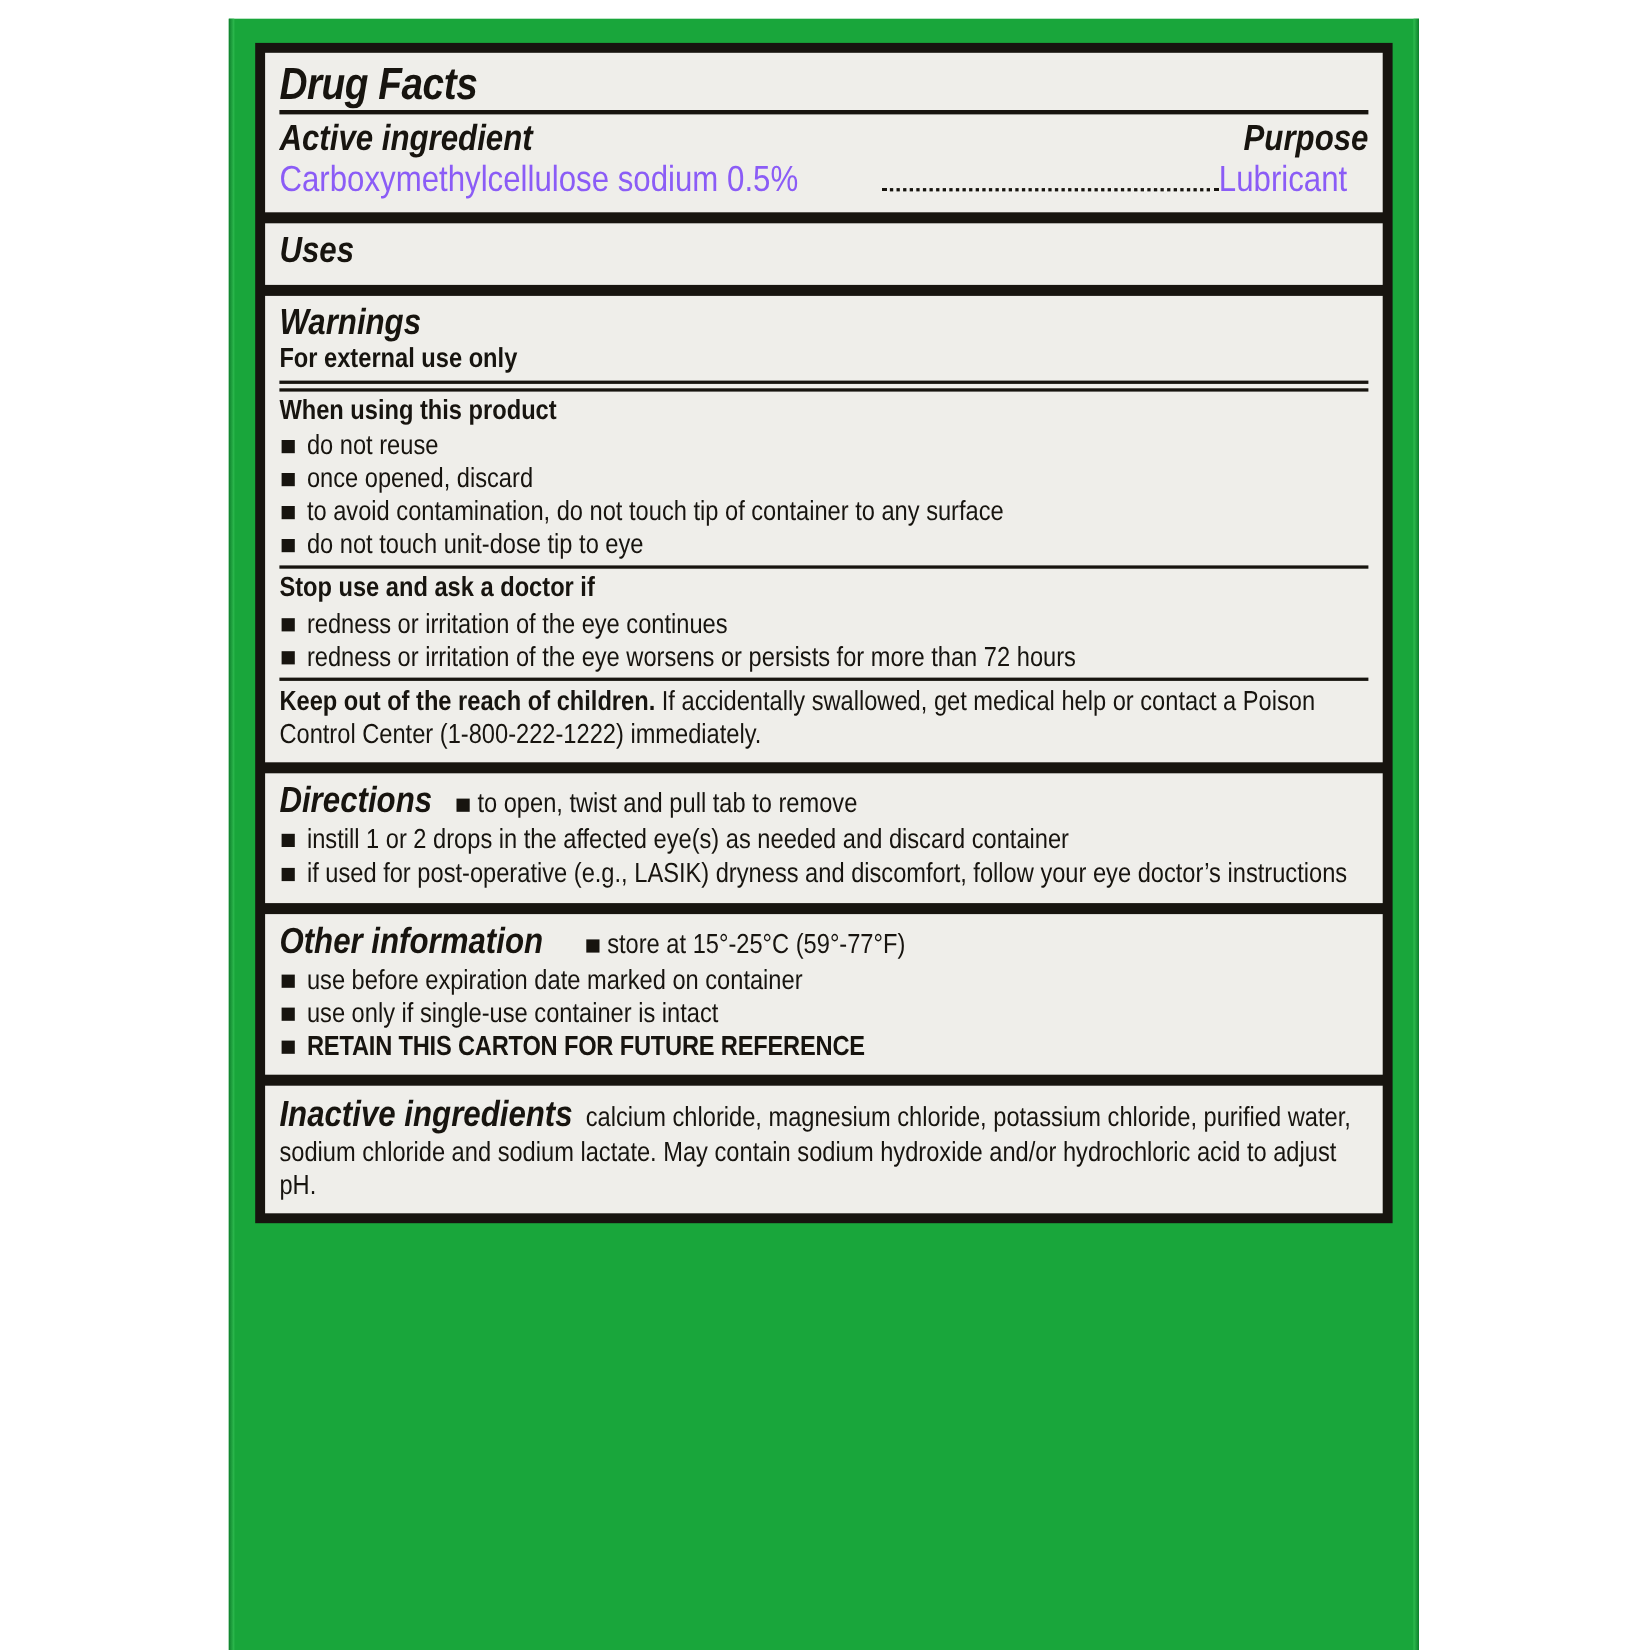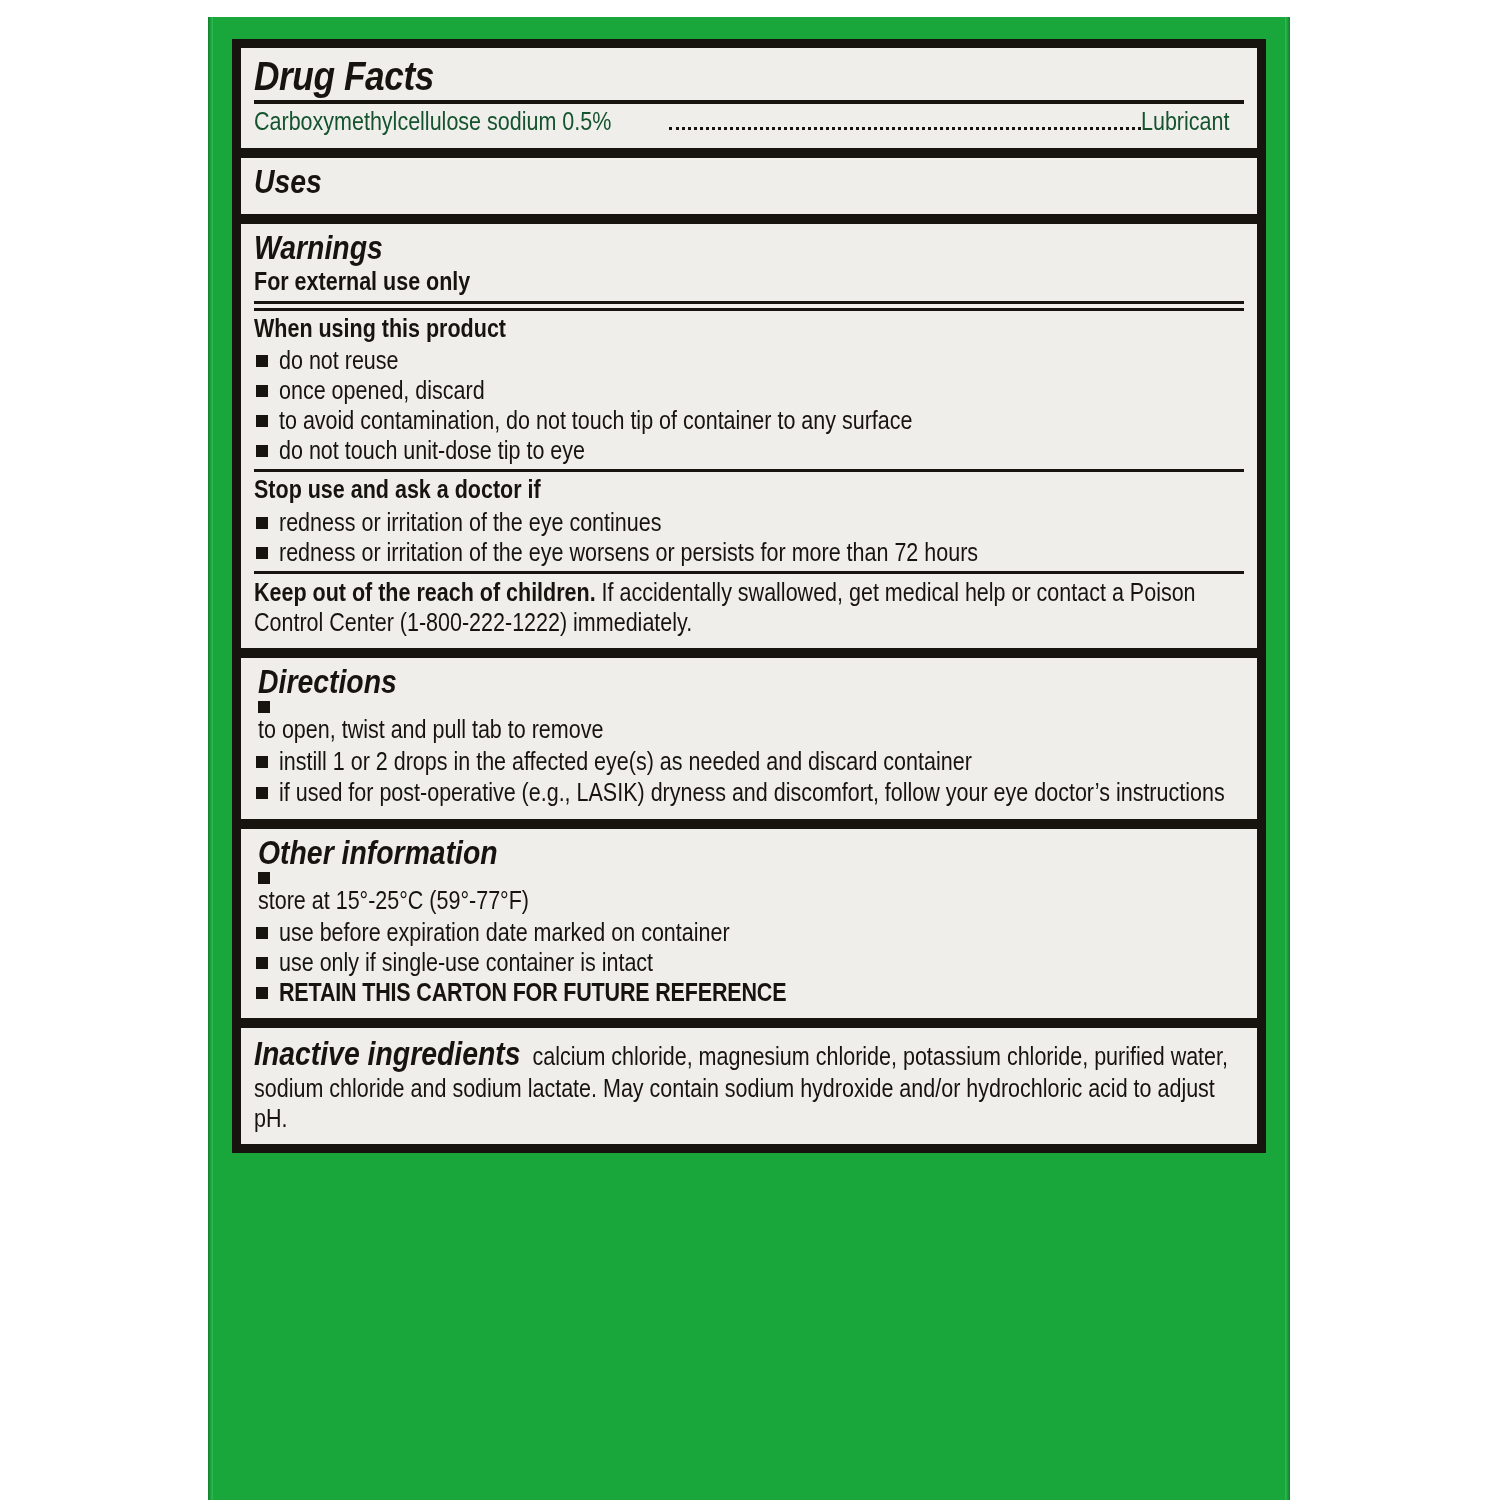--- a/index.html
+++ b/index.html
@@ -101,22 +101,22 @@
   
   .ai-row {
     display: flex;
     align-items: baseline;
     justify-content: space-between;
   }
   .dotline {
     display: flex;
     align-items: baseline;
     width: 100%;
-    font-size: 25px;
-    color: #14532d;
+    font-size: 33px;
+    color: #8b5cf6;
     white-space: nowrap;
   }
   .dotline .lead {
     flex: 1 1 auto;
     border-bottom: 3px dotted #17140f;
     margin: 0 0 7px 0;
     height: 1px;
     min-width: 10px;
   }
 
@@ -175,39 +175,42 @@
     font-size: 25px;
     color: #17140f;
     letter-spacing: -0.2px;
   }
 
   
   .head-inline-row {
     display: flex;
     align-items: baseline;
     gap: 0px;
-    flex-direction: column;
   }
   .head-inline-row .t-section { margin-right: -4px; }
   .head-inline-text {
     font-size: 25px;
     color: #17140f;
     white-space: nowrap;
   }
 </style>
 </head>
 <body>
 
 <div id="carton">
 
   <div id="drug-facts">
 
     <div class="panel">
       <div class="t-title">Drug Facts</div>
       <hr class="hr-title">
+      <div class="ai-row">
+        <div class="t-section">Active ingredient</div>
+        <div class="t-section" style="transform-origin:right center;">Purpose</div>
+      </div>
       <div class="dotline">
         <span class="squeeze" style="width:auto;">Carboxymethylcellulose sodium 0.5%</span>
         <span class="lead"></span>
         <span class="squeeze" style="width:auto;">Lubricant</span>
       </div>
     </div>
 
     <div class="panel">
       <div class="t-section">Uses</div>
       <ul class="b">

